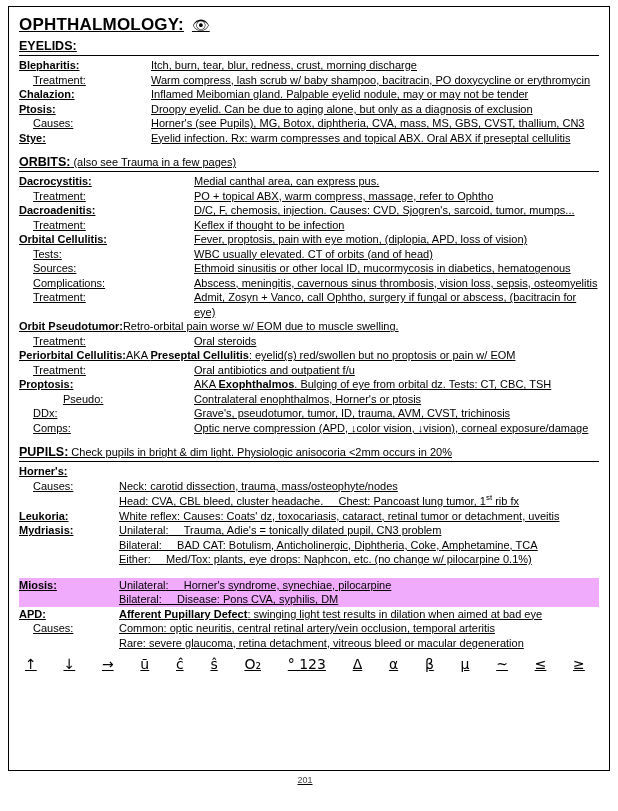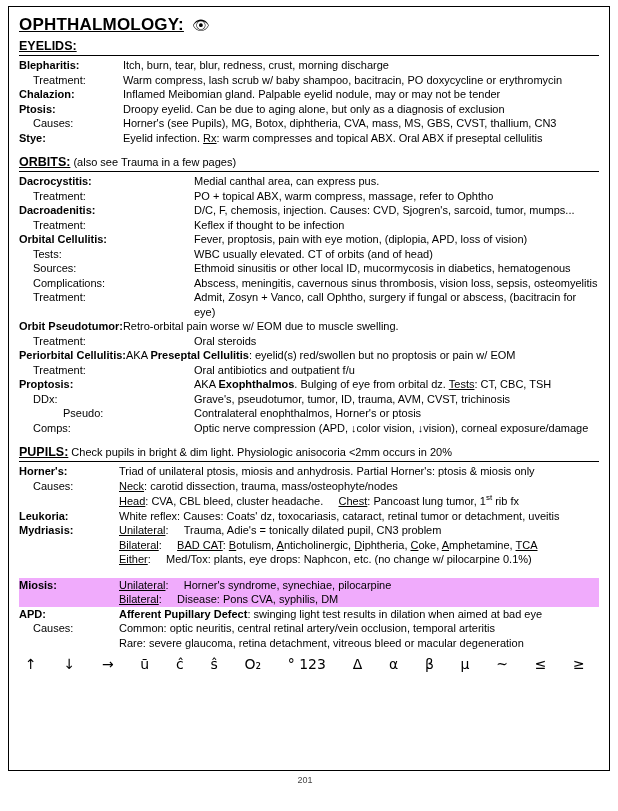--- a/index.html
+++ b/index.html
@@ -15,20 +15,21 @@
     font-size: 11px;
     position: relative;
     overflow: hidden;
   }
   .page {
     position: relative;
     width: 618px;
     height: 811px;
     box-sizing: border-box;
     padding: 6px 16px 0 8px;
+    text-decoration: underline;
   }
   .frame {
     border: 1px solid #000;
     box-sizing: border-box;
     width: 602px;
     height: 765px;
     padding: 8px 10px 4px 10px;
     position: relative;
     overflow: hidden;
   }
@@ -80,21 +81,21 @@
     flex: 0 0 auto;
   }
   .lbl-ind {
     font-weight: normal;
     white-space: nowrap;
     flex: 0 0 auto;
   }
   .txt {
     flex: 1 1 auto;
   }
-  .w-a { width: 104px; }
+  .w-a { width: 132px; }
   .w-b { width: 175px; }
   .w-c { width: 100px; }
   .ind1 { padding-left: 14px; box-sizing: border-box; }
   .ind2 { padding-left: 44px; box-sizing: border-box; }
   u { text-decoration: underline; }
   b { font-weight: bold; }
   .hl-band {
     background: #f0abfc;
     margin-top: 11px;
   }
@@ -217,42 +218,41 @@
       </div>
       <div class="row">
         <span class="lbl-ind w-b ind1">Treatment:</span>
         <span class="txt">Oral antibiotics and outpatient f/u</span>
       </div>
       <div class="row">
         <span class="lbl w-b">Proptosis:</span>
         <span class="txt">AKA <b>Exophthalmos</b>.  Bulging of eye from orbital dz.  <u>Tests</u>: CT, CBC, TSH</span>
       </div>
       <div class="row">
+        <span class="lbl-ind w-b ind2">Pseudo:</span>
+        <span class="txt">Contralateral enophthalmos, Horner's or ptosis</span>
+      </div>
+      <div class="row">
         <span class="lbl-ind w-b ind1">DDx:</span>
         <span class="txt">Grave's, pseudotumor, tumor, ID, trauma, AVM, CVST, trichinosis</span>
-      </div>
-      <div class="row">
-        <span class="lbl-ind w-b ind2">Pseudo:</span>
-        <span class="txt">Contralateral enophthalmos, Horner's or ptosis</span>
       </div>
       <div class="row">
         <span class="lbl-ind w-b ind1">Comps:</span>
         <span class="txt">Optic nerve compression (APD, ↓color vision, ↓vision), corneal exposure/damage</span>
       </div>
     </div>
 
     <div class="section" style="margin-top:10px">
       <div>
         <span class="sec-head">PUPILS:</span><span class="sec-head-extra"> Check pupils in bright &amp; dim light.  Physiologic anisocoria &lt;2mm occurs in 20%</span>
       </div>
       <hr class="rule">
 
       <div class="row">
         <span class="lbl w-c">Horner's:</span>
-        <span class="txt">Triad of unilateral ptosis, miosis and anhydrosis.  Partial Horner's: ptosis &amp; miosis only</span>
       </div>
       <div class="row">
         <span class="lbl-ind w-c ind1">Causes:</span>
         <span class="txt"><u>Neck</u>: carotid dissection, trauma, mass/osteophyte/nodes</span>
       </div>
       <div class="row">
         <span class="lbl-ind w-c ind1"></span>
         <span class="txt"><u>Head</u>: CVA, CBL bleed, cluster headache.&nbsp;&nbsp;&nbsp;&nbsp;&nbsp;<u>Chest</u>: Pancoast lung tumor, 1<span class="sup">st</span> rib fx</span>
       </div>
       <div class="row">

